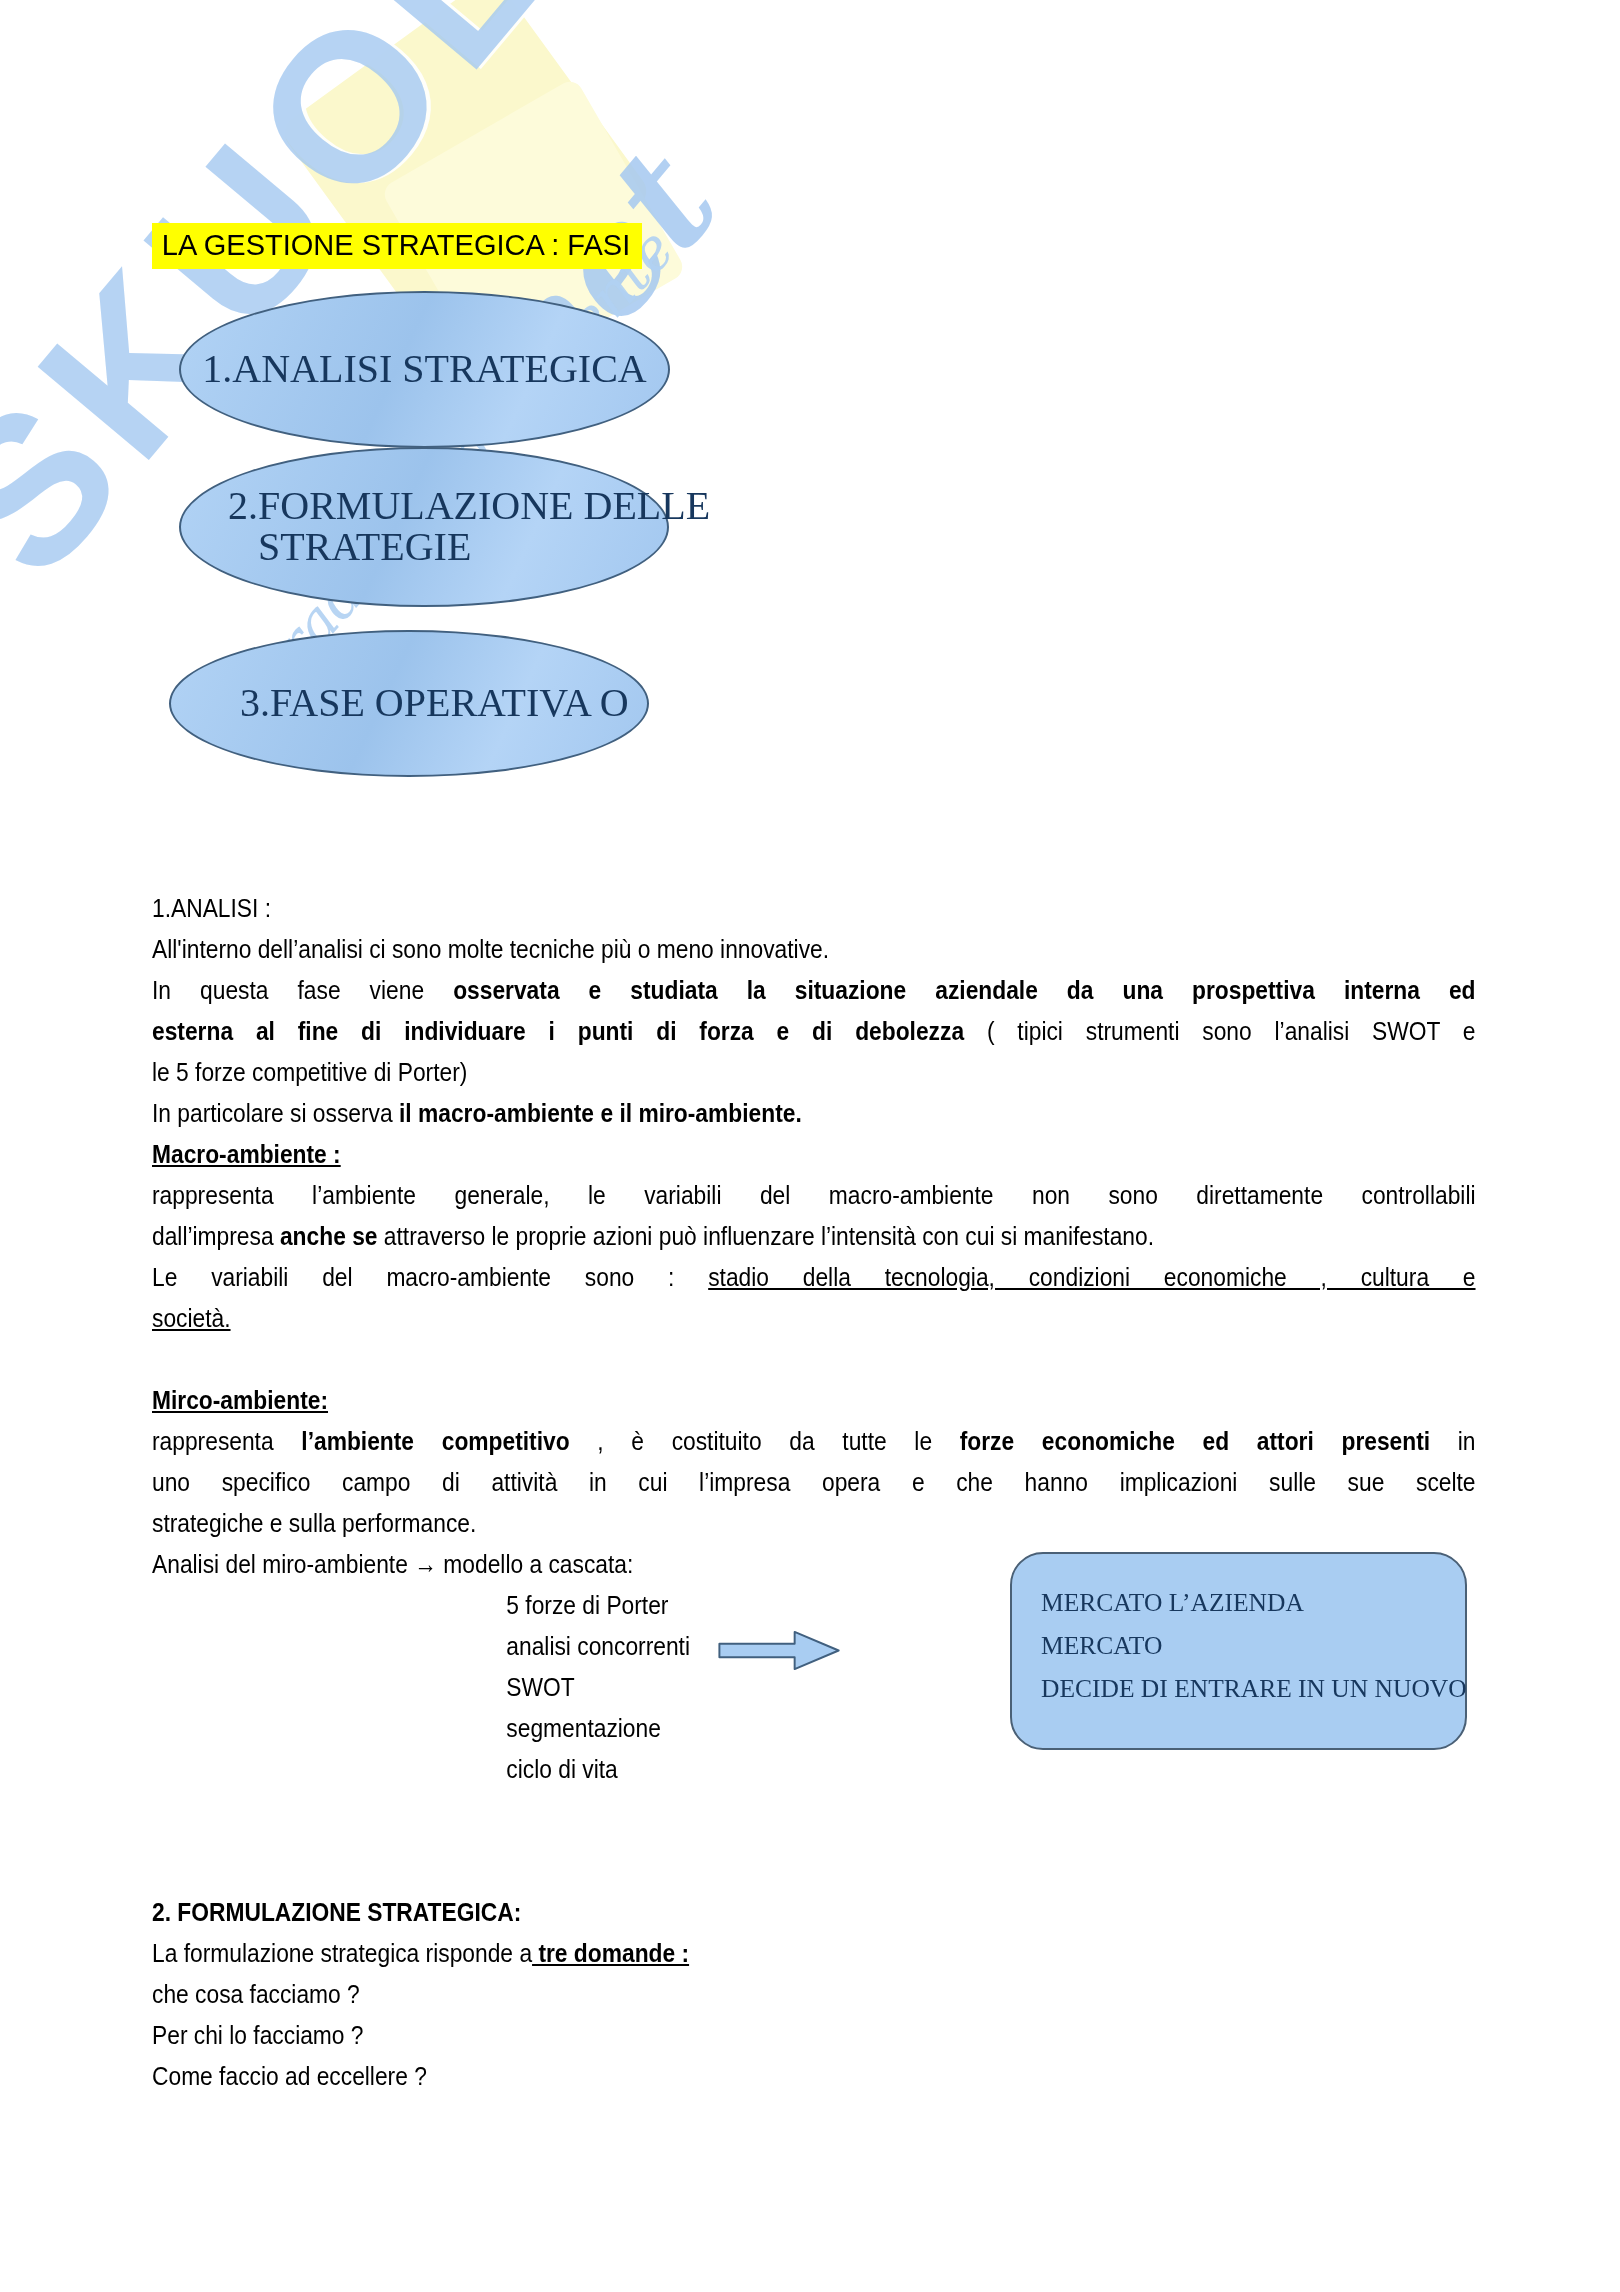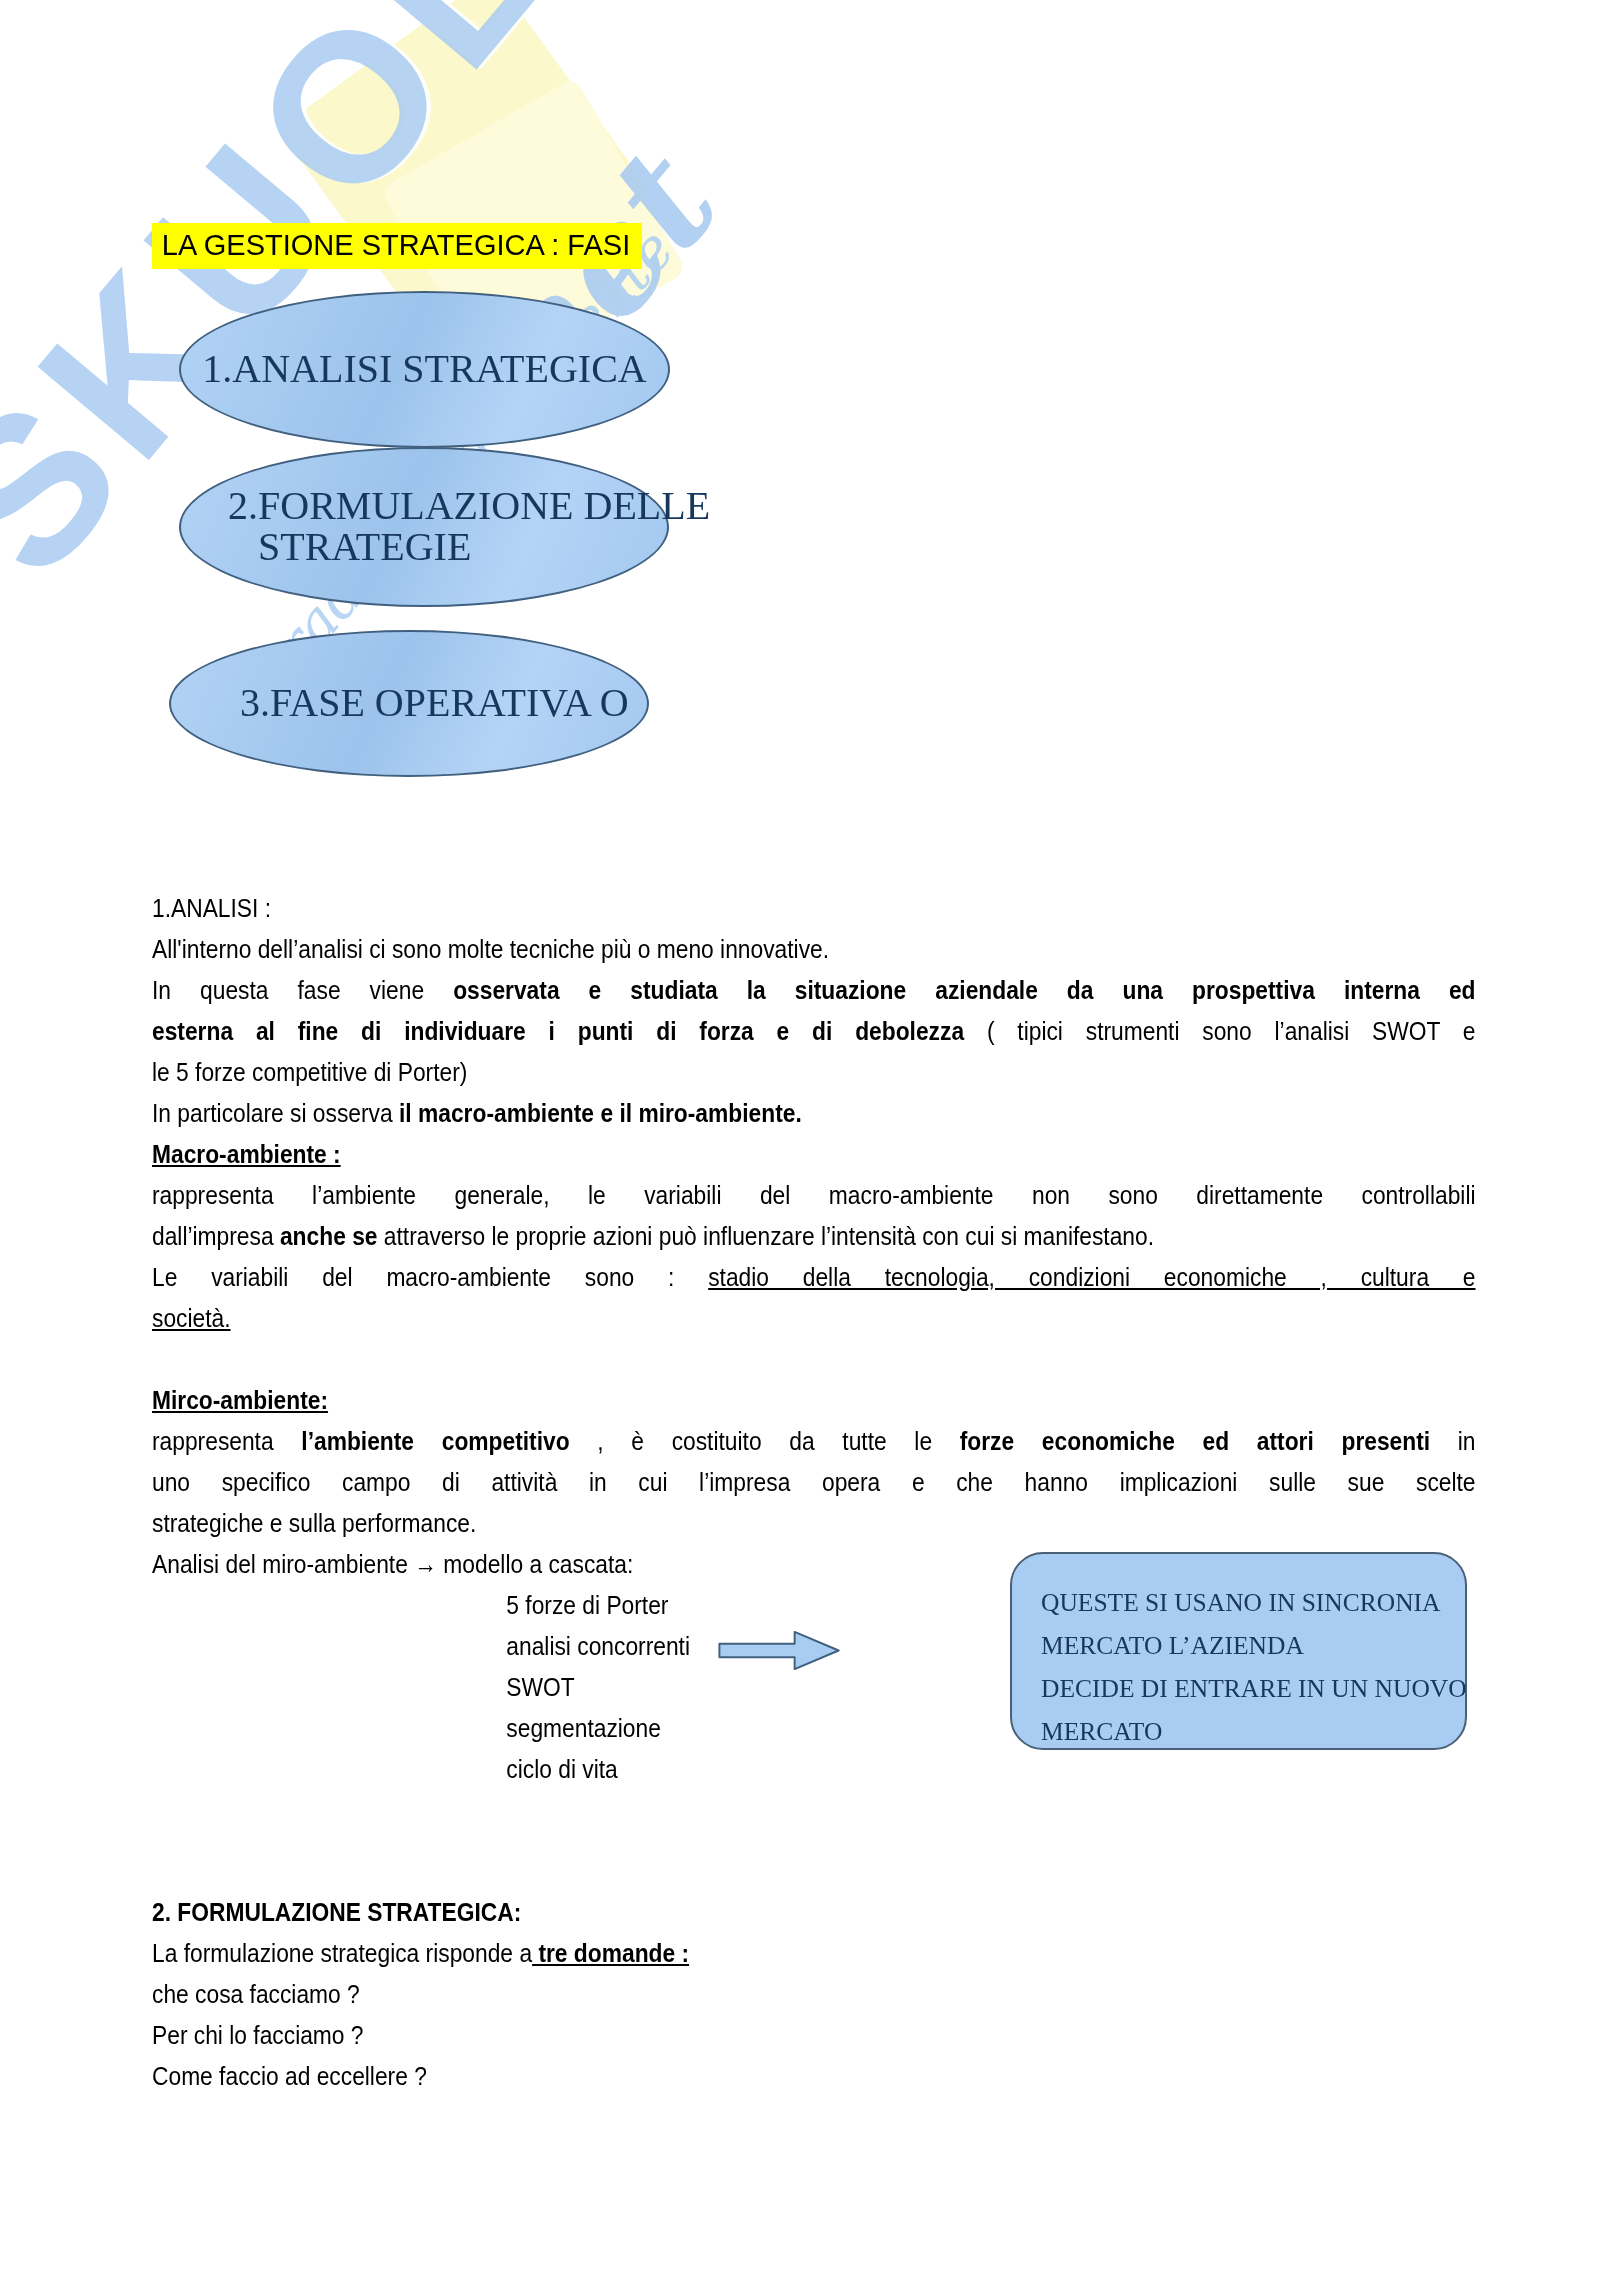--- a/index.html
+++ b/index.html
@@ -107,24 +107,23 @@
       <div class="tline ind"><span>segmentazione</span></div>
       <div class="tline ind"><span>ciclo di vita</span></div>
     </div>
 
   <div class="arrow-wrap">
     <svg width="123" height="43" viewBox="0 0 125 44">
       <polygon points="1,15 78,15 78,3 123,22 78,41 78,29 1,29" fill="#a9cdf2" stroke="#41607f" stroke-width="2" stroke-linejoin="round"></polygon>
     </svg>
   </div>
   <div class="callout">
-      <div class="tline">QUESTE SI USANO IN SINCRONIA</div>
       <div class="tline">MERCATO L’AZIENDA</div>
+      <div class="tline">MERCATO</div>
       <div class="tline">DECIDE DI ENTRARE IN UN NUOVO</div>
-      <div class="tline">MERCATO</div>
     </div>
 
   <div class="textblock tb2">
       <div class="tline"><span class="b">2. FORMULAZIONE STRATEGICA:</span></div>
       <div class="tline"><span>La formulazione strategica risponde a</span><span class="b u"> tre domande :</span></div>
       <div class="tline"><span>che cosa facciamo ?</span></div>
       <div class="tline"><span>Per chi lo facciamo ?</span></div>
       <div class="tline"><span>Come faccio ad eccellere ?</span></div>
     </div>
 

